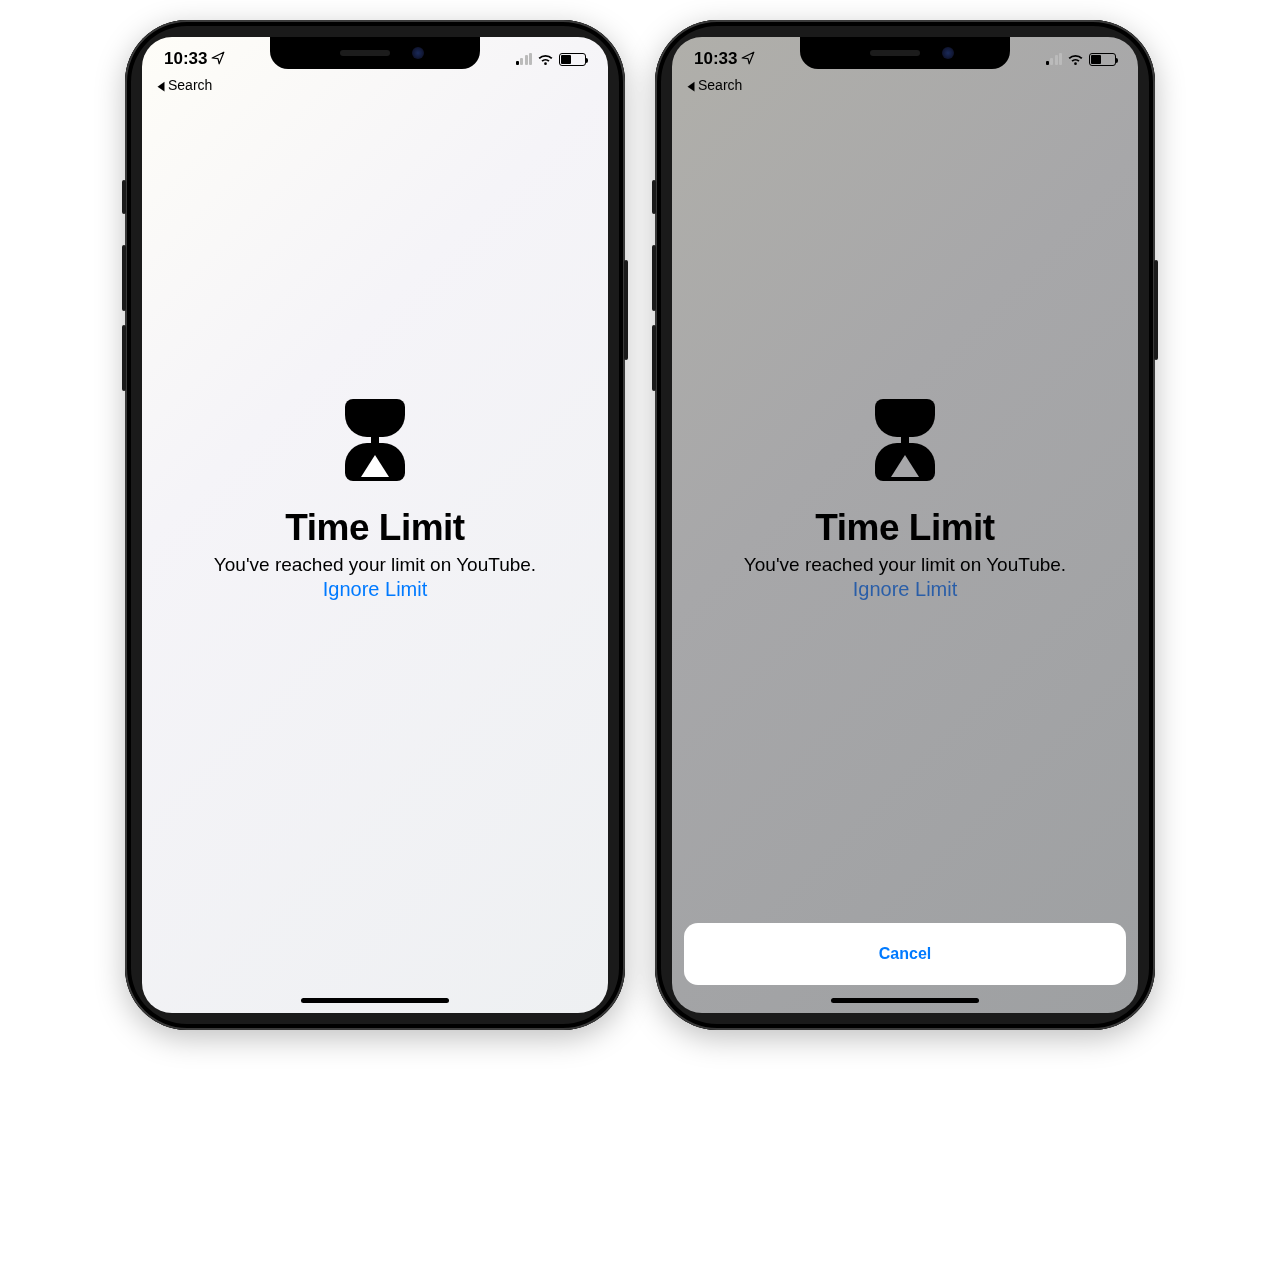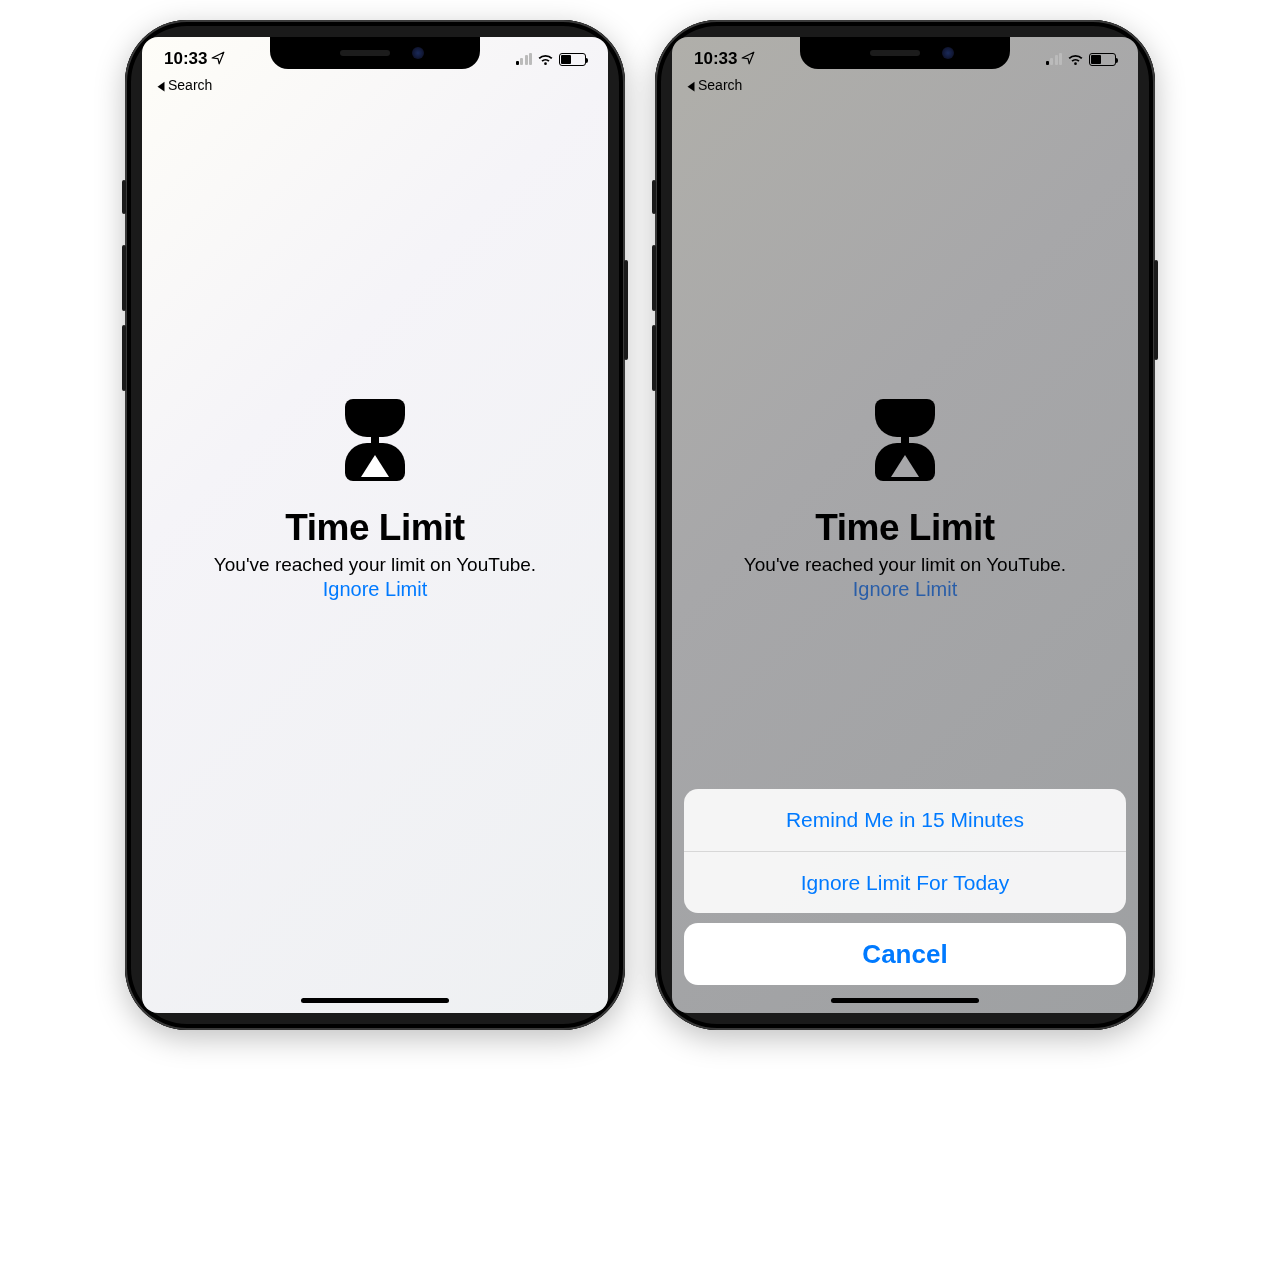--- a/index.html
+++ b/index.html
@@ -20,21 +20,21 @@
       background: #1a1a1a;
       border-radius: 62px;
       padding: 17px;
       position: relative;
       box-shadow: 0 8px 30px rgba(0,0,0,0.25), inset 0 0 0 2px #3a3a3a, inset 0 0 0 6px #000;
     }
     .screen {
       width: 100%;
       height: 100%;
       background: linear-gradient(135deg, #fefdf8 0%, #f5f4f8 35%, #eef0f2 100%);
-      border-radius: 16px;
+      border-radius: 30px;
       position: relative;
       overflow: hidden;
     }
     .screen.dimmed {
       background: linear-gradient(135deg, #b0afaa 0%, #a7a7a9 40%, #9ea0a2 100%);
     }
     .notch {
       position: absolute;
       top: 0;
       left: 50%;
@@ -225,21 +225,21 @@
       cursor: pointer;
     }
     .action-item:first-child { border-top: none; }
     .action-cancel {
       background: #ffffff;
       border-radius: 14px;
       height: 62px;
       display: flex;
       align-items: center;
       justify-content: center;
-      font-size: 26px;
+      font-size: 16px;
       font-weight: 600;
       color: #007aff;
       cursor: pointer;
       margin-bottom: 16px;
     }
     
     .side-btn {
       position: absolute;
       background: #1a1a1a;
       border-radius: 2px;
@@ -351,22 +351,18 @@
           <path d="M16 78 L30 56 L44 78 Z" fill="#a7a7a9"></path>
           <rect x="26" y="34" width="8" height="14" fill="#000"></rect>
         </svg>
       </span>
       <div class="title">Time Limit</div>
       <div class="subtitle">You've reached your limit on YouTube.</div>
       <div class="ignore-link">Ignore Limit</div>
     </div>
 
     <div class="action-sheet">
-      <div class="action-group">
-        <div class="action-item">Remind Me in 15 Minutes</div>
-        <div class="action-item">Ignore Limit For Today</div>
-      </div>
       <div class="action-cancel">Cancel</div>
     </div>
 
     <div class="home-indicator"></div>
   </div>
 </div>
 
 </body></html>

